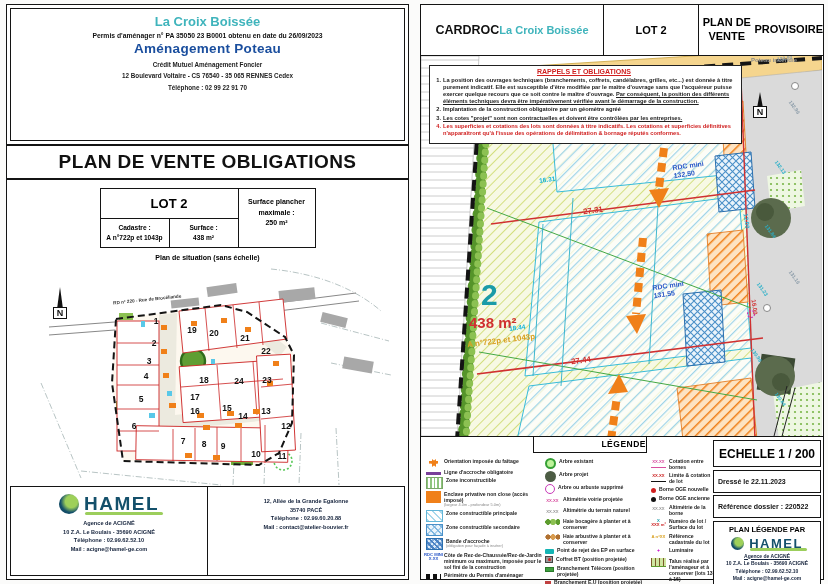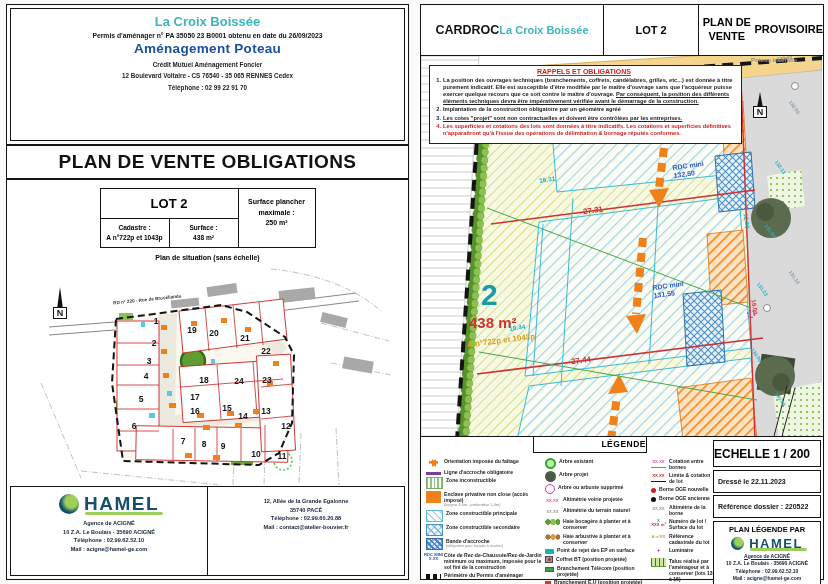--- a/index.html
+++ b/index.html
@@ -94,21 +94,21 @@
   .sw-coffret-bt::after{content:"";width:3px;height:3px;background:#d02020;border-radius:50%}
   .sw-branch-telecom{width:9px;min-width:9px;height:5px;background:#3f9f3f;border:1px solid #2a7a2a;margin-top:2px;box-sizing:border-box}
   .sw-branch-eu{width:6px;min-width:6px;height:6px;background:#c04040;margin-top:2px}
   .sw-cotation-bornes{border-bottom:1.2px solid #d84fa0}
   .sw-limite-lot{border-bottom:1.6px solid #111}
   .sw-borne-oge-nouvelle{width:5px;min-width:5px;height:5px;border-radius:50%;background:#d02020;margin-top:2px}
   .sw-borne-oge-ancienne{width:5px;min-width:5px;height:5px;border-radius:50%;background:#111;margin-top:2px}
   .sw-talus{height:8px;background:repeating-linear-gradient(90deg,#7a5a2a 0 1px,#cfe6a0 1px 4px);border-bottom:1.6px solid #5d9c2e}
   .infoCol{position:absolute;right:2px;top:3px;width:108px}
   .infoBox{border:1.3px solid #141414;background:#fff;margin-bottom:2.5px;box-sizing:border-box}
-  .echelle{font-size:12px;font-weight:bold;text-align:left;padding:6px 0 5px}
+  .echelle{font-size:12px;font-weight:bold;text-align:center;padding:6px 0 5px}
   .infoLine{font-size:7px;font-weight:bold;padding:7px 4px;color:#111}
   .etabli{padding:3px 2px 3px;text-align:center}
   .etTitle{font-size:7.5px;font-weight:bold;margin-bottom:2px}
   .mini .hBall{width:13px;height:13px}
   .mini .hWord{font-size:13px}
   .mini.addr2{font-size:5px;font-weight:bold;color:#15233c;line-height:1.5;margin-top:2px}
   .agU{text-decoration:underline}
 </style>
 </head>
 <body>

